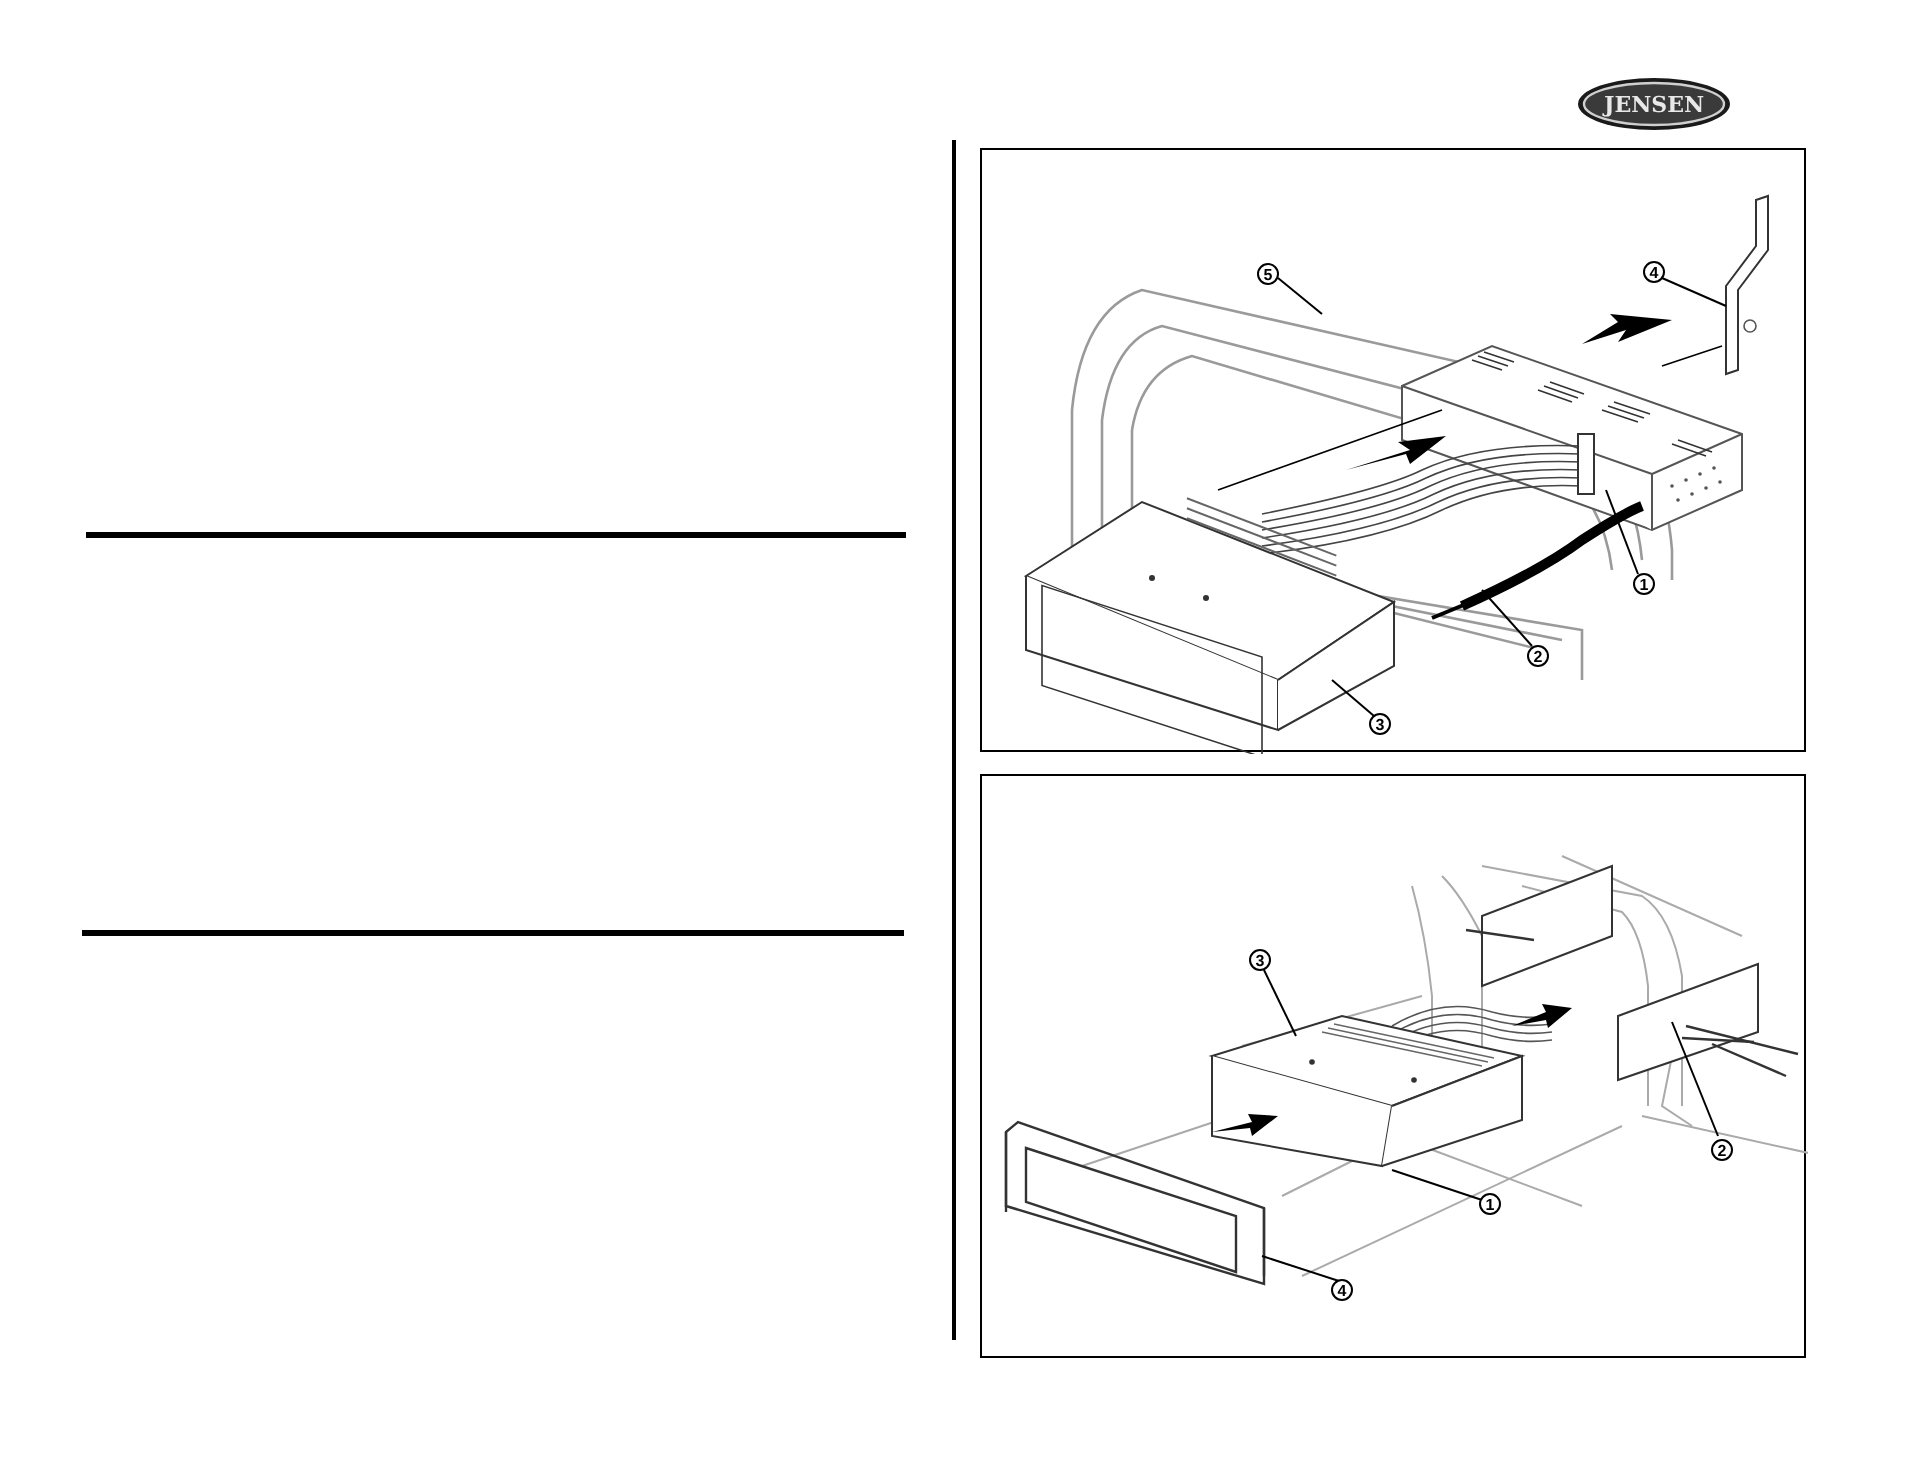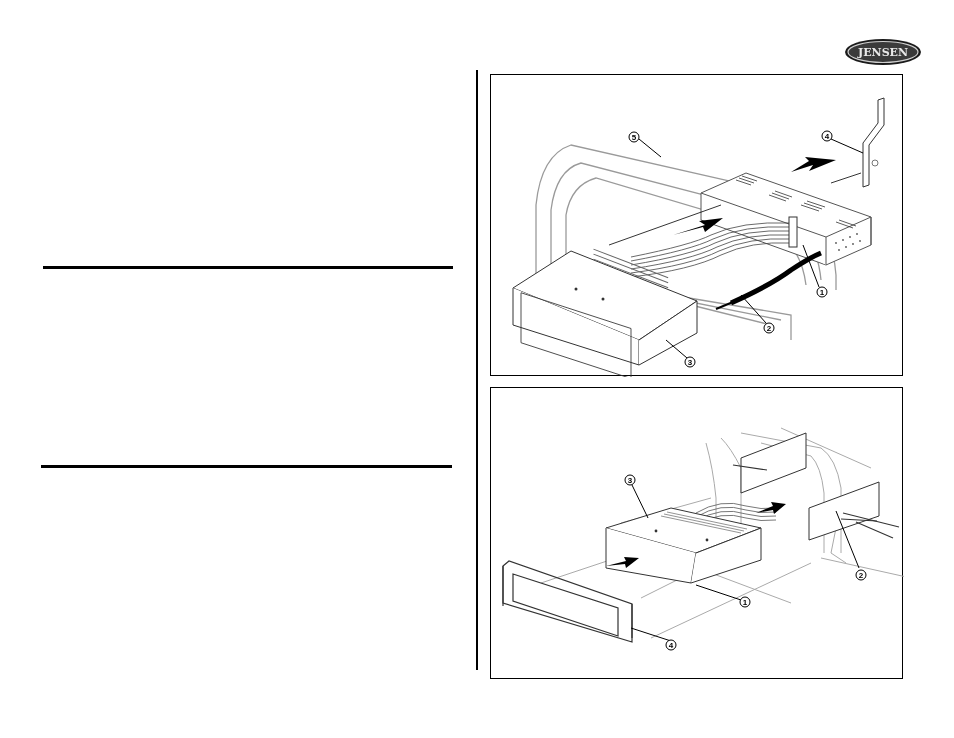--- a/index.html
+++ b/index.html
@@ -1,17 +1,17 @@
 <!DOCTYPE html>
 <html><head>
 <meta charset="utf-8">
 <style>
   html, body { margin:0; padding:0; background:#ffffff; }
   body { width:954px; height:738px; position:relative; overflow:hidden; font-family:"Liberation Sans", sans-serif; }
-  .logo { position:absolute; left:844px; top:38px; width:78px; height:28px; }
+  .logo { position:absolute; left:788px; top:38px; width:78px; height:28px; }
   .rule { position:absolute; background:#000; height:3px; }
   .vdivider { position:absolute; left:476px; top:70px; width:2px; height:600px; background:#000; }
   .figure { position:absolute; border:1.5px solid #000; background:#fff; box-sizing:border-box; }
   .figure svg { position:absolute; left:0; top:0; }
   .callout-text { font-family:"Liberation Sans", sans-serif; font-size:8px; font-weight:bold; }
 </style>
 </head>
 <body>
 
 <div class="logo">

